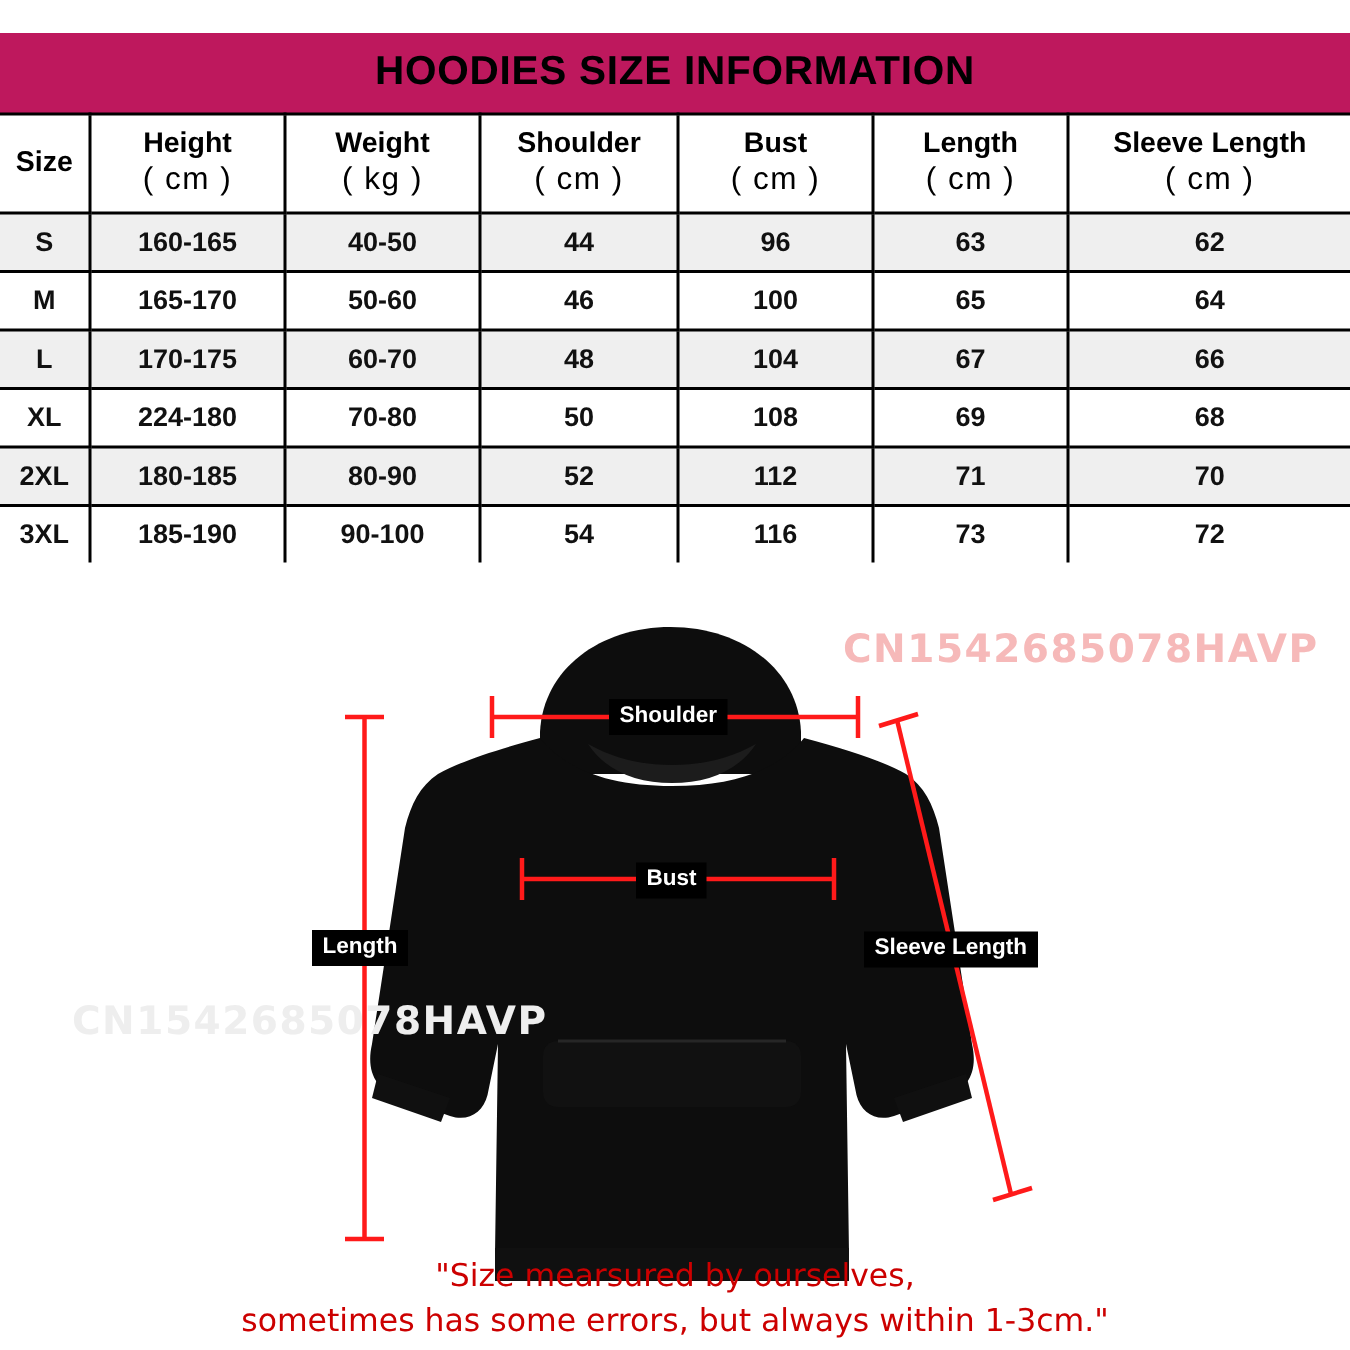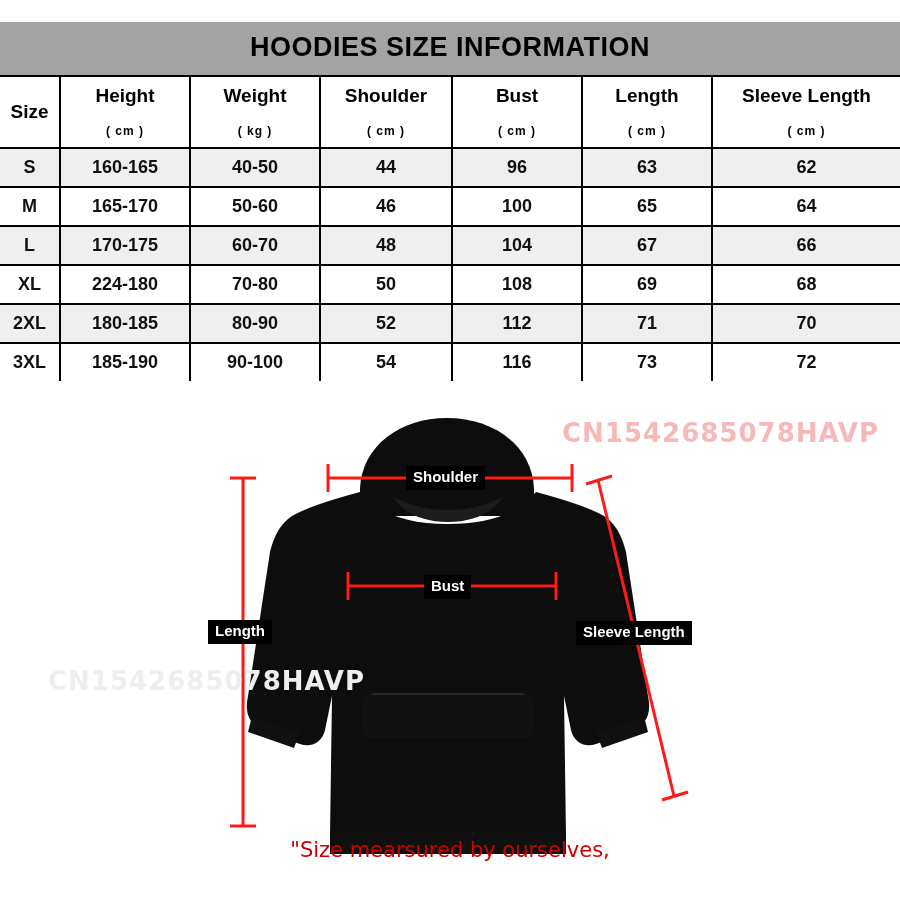--- a/index.html
+++ b/index.html
@@ -40,36 +40,35 @@
   }
   .title-cell {
     font-size: 27px;
     font-weight: bold;
     color: #000;
     letter-spacing: 0.5px;
     padding: 10px 0 12px 0;
     border-left: none !important;
     border-right: none !important;
     border-top: none !important;
-    background: #a3a3a3;
+    background: #be185d;
   }
   .hdr th {
     background: #ffffff;
     font-size: 19px;
     font-weight: bold;
     padding: 7px 2px 8px 2px;
     line-height: 1.22;
     color: #000;
   }
   .hdr th .unit {
     display: block;
-    font-size: 12px;
-    font-weight: bold;
+    font-size: 21px;
+    font-weight: normal;
     letter-spacing: 1px;
-    margin-top: 17px;
   }
   .hdr th:first-child { border-left: none; border-radius: 20px; }
   .hdr th:last-child { border-right: none; }
 
   tbody tr td {
     font-size: 18px;
     font-weight: bold;
     padding: 8px 2px;
     color: #111;
   }
@@ -320,16 +319,17 @@
     <div class="watermark wm1">CN1542685078HAVP</div>
     <div class="watermark wm2">CN1542685078HAVP</div>
 
     <div class="lbl lbl-shoulder">Shoulder</div>
     <div class="lbl lbl-bust">Bust</div>
     <div class="lbl lbl-length">Length</div>
     <div class="lbl lbl-sleeve">Sleeve Length</div>
 
     <div class="note">
       <div>"Size mearsured by ourselves,</div>
+      <div>sometimes has some errors, but always within 1-3cm."</div>
     </div>
   </div>
 
 </div>
 
 </body></html>

